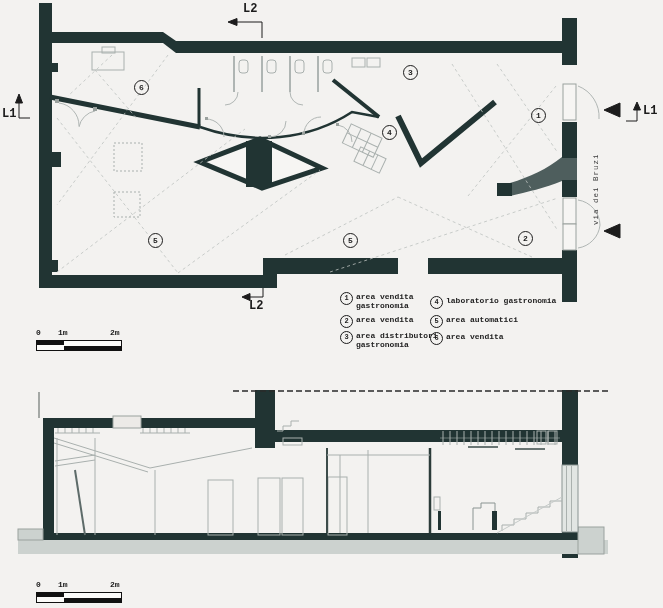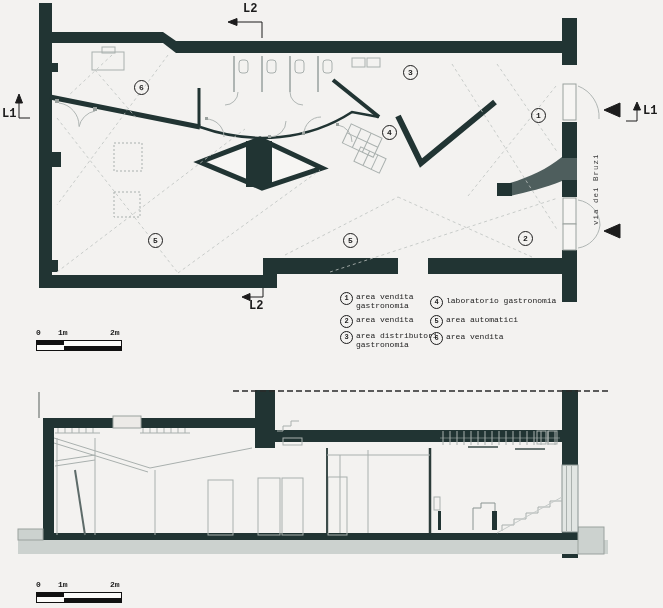--- a/index.html
+++ b/index.html
@@ -8,21 +8,21 @@
   .stage svg{position:absolute;left:0;top:0;}
   .roomlbl{position:absolute;width:13px;height:13px;border:1.2px solid #1c1c1c;border-radius:50%;
     font-size:8px;font-weight:bold;color:#1c1c1c;display:flex;align-items:center;justify-content:center;
     background:transparent;line-height:1;}
   .mklbl{position:absolute;font-size:12px;font-weight:bold;color:#1c1c1c;line-height:1;}
   .street{position:absolute;left:592px;top:141px;height:84px;font-size:7.5px;color:#3a3a3a;
     letter-spacing:1px;writing-mode:vertical-rl;transform:rotate(180deg);white-space:nowrap;}
   .legend-item{position:absolute;display:flex;gap:3px;align-items:flex-start;}
   .legend-num{flex:0 0 auto;width:11px;height:11px;border:1px solid #1c1c1c;border-radius:50%;
     font-size:7px;font-weight:bold;color:#1c1c1c;display:flex;align-items:center;justify-content:center;line-height:1;}
-  .legend-txt{font-size:8px;font-weight:normal;color:#222;line-height:1.18;}
+  .legend-txt{font-size:8px;font-weight:bold;color:#222;line-height:1.18;}
   .col1 .legend-txt{width:84px;}
   .col2 .legend-txt{width:126px;}
   .scalebar{position:absolute;width:120px;height:24px;}
   .scalebar .tick{position:absolute;top:0;font-size:8px;font-weight:bold;color:#1c1c1c;line-height:1;}
   .scalebar .bar{position:absolute;left:0;top:11px;width:84px;height:9px;border:1px solid #111;background:#fbfbf9;}
   .scalebar .seg{position:absolute;background:#111;}
   .scalebar .s1{left:0;top:0;width:27px;height:4px;}
   .scalebar .s2{left:27px;bottom:0;width:57px;height:4px;}
 </style>
 </head>

